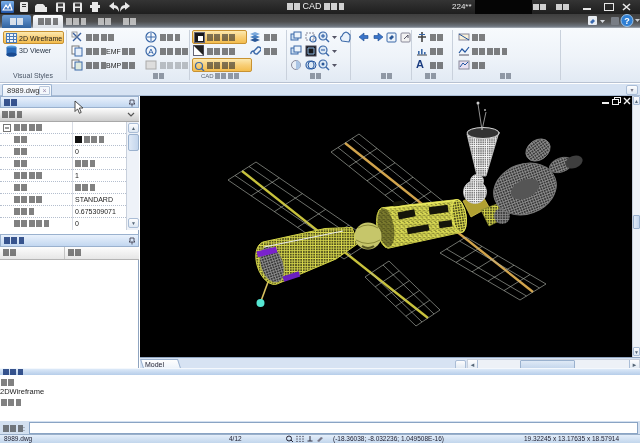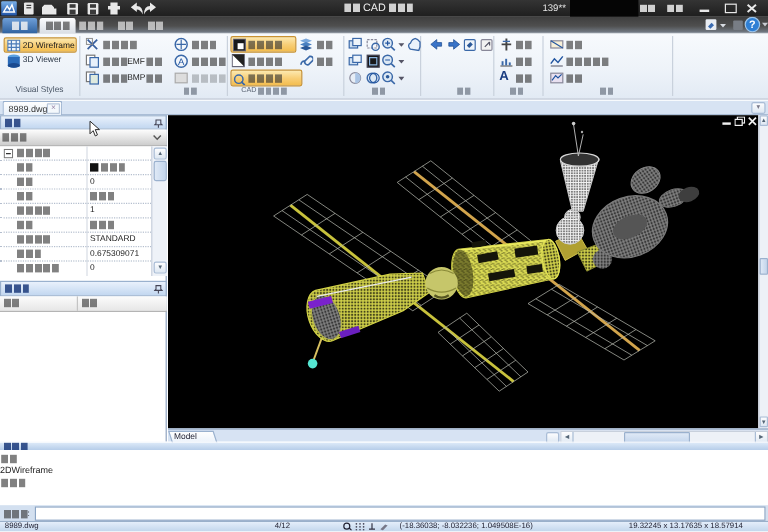--- a/index.html
+++ b/index.html
@@ -35,21 +35,21 @@
     <g fill="#3a3a3a">
         <rect x="4" y="3" width="4" height="1"></rect>
         <rect x="4" y="5" width="4" height="1"></rect>
         <rect x="40" y="2.5" width="5" height="3"></rect>
         <rect x="40" y="7" width="5" height="4"></rect>
         <rect x="57" y="2.5" width="5" height="3"></rect>
         <rect x="57" y="7" width="5" height="4"></rect>
       </g>
   </svg>
   <div class="ab" style="left:287px;top:3px"><span class="z z7w" style="width:13px"></span><span style="font-size:9px;line-height:8px;color:#f0f0f0;vertical-align:top;position:relative;top:-1px">&nbsp;CAD</span><span class="z z7w" style="width:20px;margin-left:2px"></span></div>
-  <div class="ab" style="left:452px;top:3px;font-size:8px;line-height:8px;color:#e8e8e8">139**</div>
+  <div class="ab" style="left:452px;top:3px;font-size:8px;line-height:8px;color:#e8e8e8">224**</div>
   <div class="ab" style="left:475px;top:0;width:57px;height:14px;background:#050505"></div>
   <div class="ab" style="left:533px;top:4px"><span class="z z7w" style="width:13px;height:6px"></span></div>
   <div class="ab" style="left:556px;top:4px"><span class="z z7w" style="width:13px;height:6px"></span></div>
   <div class="ab" style="left:583px;top:8px;width:8px;height:2px;background:#e8e8e8"></div>
   <div class="ab" style="left:604px;top:3px;width:10px;height:8px;border:1.5px solid #e8e8e8"></div>
   <svg class="ab" style="left:622px;top:3px" width="9" height="8">
       <path d="M1 1L8 7M8 1L1 7" stroke="#e8e8e8" stroke-width="1.6"></path>
     </svg>
 </div>
 

